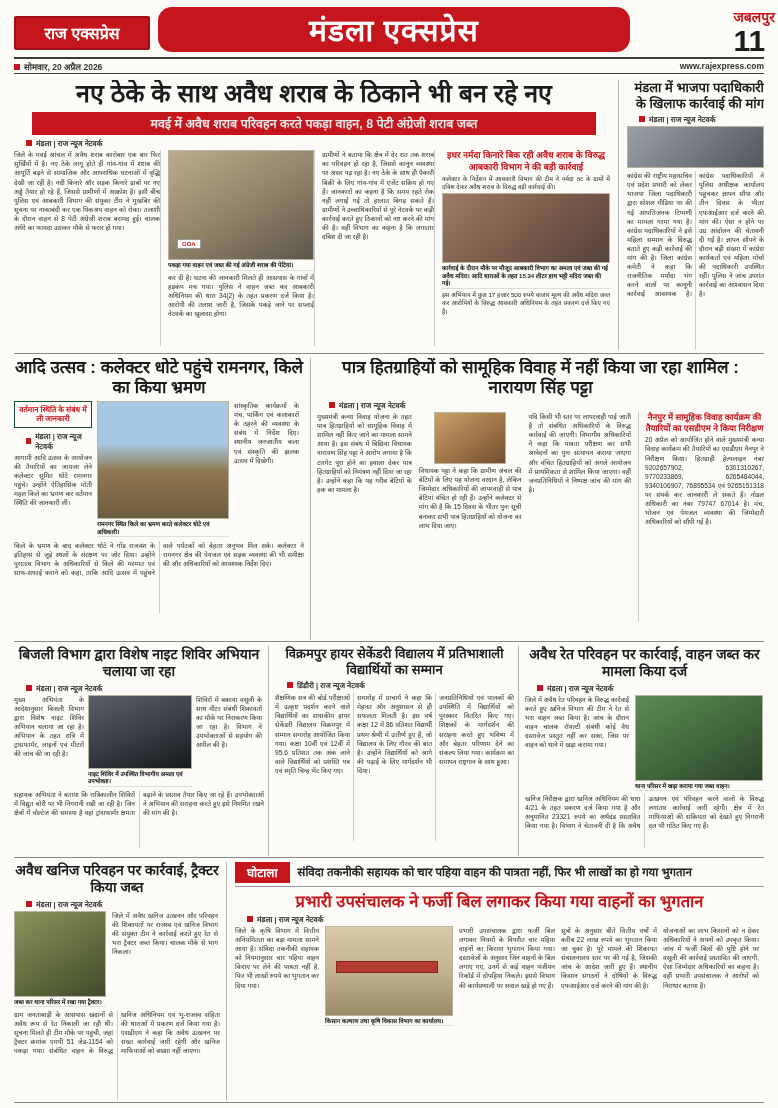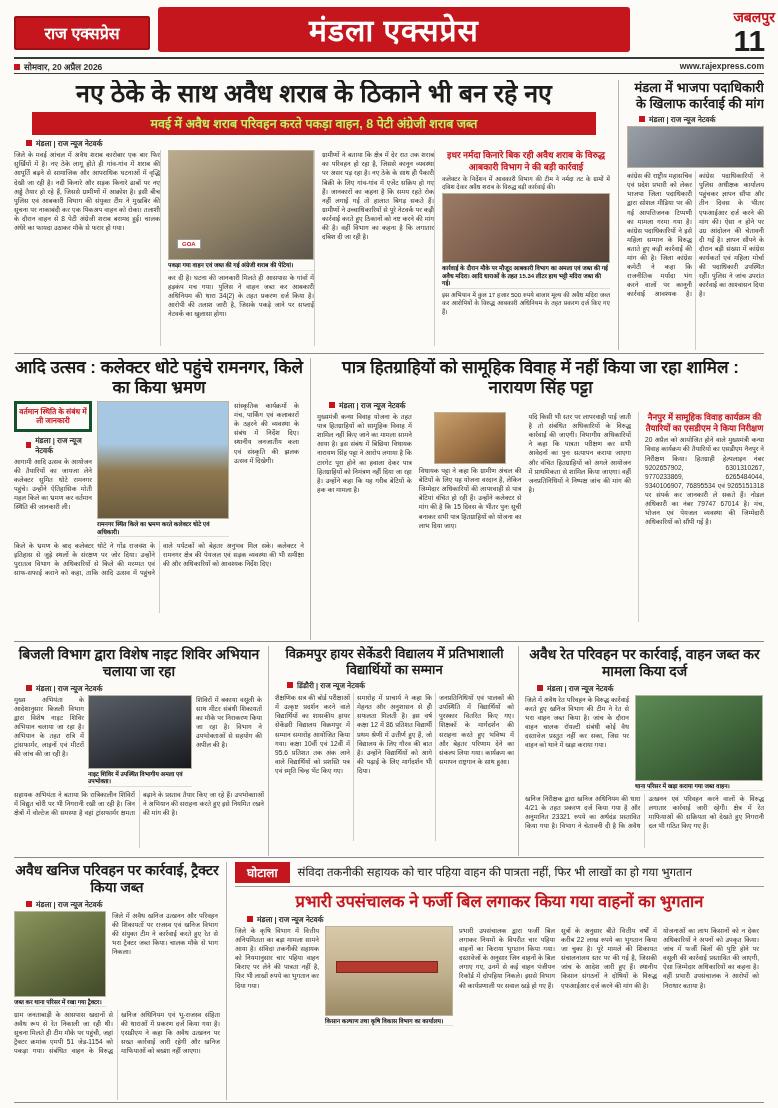--- a/index.html
+++ b/index.html
@@ -13,21 +13,21 @@
   .logo {
     position:absolute; left:14px; top:16px; width:136px; height:34px;
     background:#c4161c; color:#fff; font-weight:bold; font-size:16px;
     display:flex; align-items:center; justify-content:center;
     border:2px solid #9c0f14; border-radius:2px;
   }
   .edition {
     position:absolute; left:158px; top:7px; width:472px; height:45px;
     background:#c4161c; color:#fff; font-weight:bold; font-size:30px;
     display:flex; align-items:center; justify-content:center;
-    border-radius:3px; letter-spacing:1px;
+    border-radius:14px; letter-spacing:1px;
   }
   .cityblock { position:absolute; right:3px; top:7px; }
   .city { color:#c4161c; font-weight:bold; font-size:14px; }
   .pagenum { color:#1d1d1d; font-weight:bold; font-size:30px; line-height:1; }
   .dateline {
     position:absolute; left:14px; right:14px; top:57px; height:17px;
     border-top:2px solid #3a3a3a; border-bottom:1px solid #3a3a3a;
     display:flex; align-items:center; justify-content:space-between;
     font-size:8.5px; font-weight:bold; color:#333;
   }
@@ -37,21 +37,21 @@
   .bodytxt { font-size:6.6px; line-height:1.38; text-align:justify; color:#2b2b2b; }
   .caption { font-size:6px; font-weight:bold; color:#111; line-height:1.25; padding-top:2px; border-bottom:1px solid #ddd; }
   .photo { width:100%; position:relative; border:1px solid #b9b39f; }
   .story { position:absolute; overflow:hidden; }
   .vline { border-left:1px solid #b5b5b5; }
   .hrule { position:absolute; left:14px; right:14px; height:1px; background:#8a8a8a; }
   
   .story-main { left:14px; top:80px; width:600px; height:270px; }
   .main-headline { font-size:25px; font-weight:bold; color:#1c1c1c; text-align:center; line-height:1.05; }
   .main-subhead {
-    margin:6px auto 0 auto; width:94%; background:#c4161c; color:#bef264;
+    margin:6px auto 0 auto; width:94%; background:#c4161c; color:#e5e5e5;
     font-weight:bold; font-size:12.5px; text-align:center; padding:3px 6px;
   }
   .main-body { display:flex; margin-top:2px; height:196px; overflow:hidden; }
   .m-col1 { width:146px; }
   .m-mid  { width:154px; padding-left:7px; border-left:1px solid #ccc; }
   .m-col3 { width:120px; padding-left:7px; border-left:1px solid #ccc; }
   .m-inset{ width:176px; padding-left:7px; border-left:1px solid #ccc; }
   .photo-liquor { height:110px; background:linear-gradient(150deg,#bcab8e 0%,#8e8066 55%,#5d564a 100%); }
   .photo-tag {
     position:absolute; left:8px; bottom:10px; background:#fff; color:#c4161c;
@@ -64,21 +64,21 @@
   
   .story-bjp { left:618px; top:80px; width:146px; height:270px; padding-left:8px; }
   .bjp-headline { font-size:13px; font-weight:bold; color:#1c1c1c; text-align:right; line-height:1.2; }
   .photo-protest { height:42px; margin-top:2px; background:linear-gradient(135deg,#9aa0a8 0%,#6f747c 60%,#53575e 100%); }
   .bjp-body { margin-top:3px; column-count:2; column-gap:7px; column-rule:1px solid #ccc; height:185px; overflow:hidden; }
   
   .story-adi { left:14px; top:358px; width:290px; height:282px; }
   .adi-headline { font-size:17px; font-weight:bold; color:#1c1c1c; text-align:center; line-height:1.15; }
   .adi-content { display:flex; gap:5px; margin-top:4px; }
   .adi-left { width:78px; }
-  .kicker { border:3px solid #14532d; color:#c4161c; font-weight:bold; font-size:7.5px; text-align:center; padding:3px 2px; line-height:1.25; }
+  .kicker { border:1px solid #14532d; color:#c4161c; font-weight:bold; font-size:7.5px; text-align:center; padding:3px 2px; line-height:1.25; }
   .adi-photoblock { width:132px; }
   .photo-fort { height:118px; background:linear-gradient(#a6c8e2 0%,#a6c8e2 36%,#8f784f 60%,#6b5b3e 100%); }
   .adi-right { width:65px; }
   .adi-bottom { margin-top:4px; column-count:2; column-gap:8px; column-rule:1px solid #ccc; height:72px; overflow:hidden; }
   
   .story-vivah { left:310px; top:358px; width:454px; height:282px; padding-left:6px; }
   .vivah-headline { font-size:17px; font-weight:bold; color:#1c1c1c; text-align:center; line-height:1.15; }
   .vivah-body { display:flex; gap:7px; margin-top:2px; height:210px; overflow:hidden; }
   .v-col { width:98px; }
   .v-col2 { width:106px; }
@@ -108,21 +108,21 @@
   .story-khanij { left:14px; top:862px; width:206px; height:238px; }
   .kh-row { display:flex; gap:6px; margin-top:2px; }
   .kh-photoblock { width:92px; }
   .photo-tractor { height:86px; background:linear-gradient(150deg,#8b955e 0%,#616b3e 55%,#414a2a 100%); }
   .kh-col { width:106px; }
   .kh-bottom { margin-top:3px; column-count:2; column-gap:8px; column-rule:1px solid #ccc; height:96px; overflow:hidden; }
   
   .story-ghotala { left:226px; top:862px; width:538px; height:238px; padding-left:8px; }
   .strap-row { display:flex; align-items:center; gap:8px; border-bottom:1px solid #999; padding-bottom:3px; }
   .ghotala-label { background:#c4161c; color:#fff; font-weight:bold; font-size:12px; padding:2px 12px; flex:none; }
-  .strap-text { font-weight:normal; font-size:11.5px; color:#222; line-height:1.2; }
+  .strap-text { font-weight:bold; font-size:11.5px; color:#222; line-height:1.2; }
   .ghotala-headline { color:#c4161c; font-weight:bold; font-size:16.5px; text-align:center; margin-top:5px; line-height:1.15; }
   .ghotala-body { display:flex; gap:6px; margin-top:2px; height:152px; overflow:hidden; }
   .g-col1 { width:84px; }
   .g-photoblock { width:128px; }
   .photo-office { height:90px; background:linear-gradient(#d8c9a8 0%,#c0af8c 55%,#9a8a66 100%); }
   .office-sign { position:absolute; left:10px; top:34px; right:14px; height:12px; background:#b43a30; border:1px solid #7e2620; }
   .g-col { width:96px; }
 </style>
 </head>
 <body>

